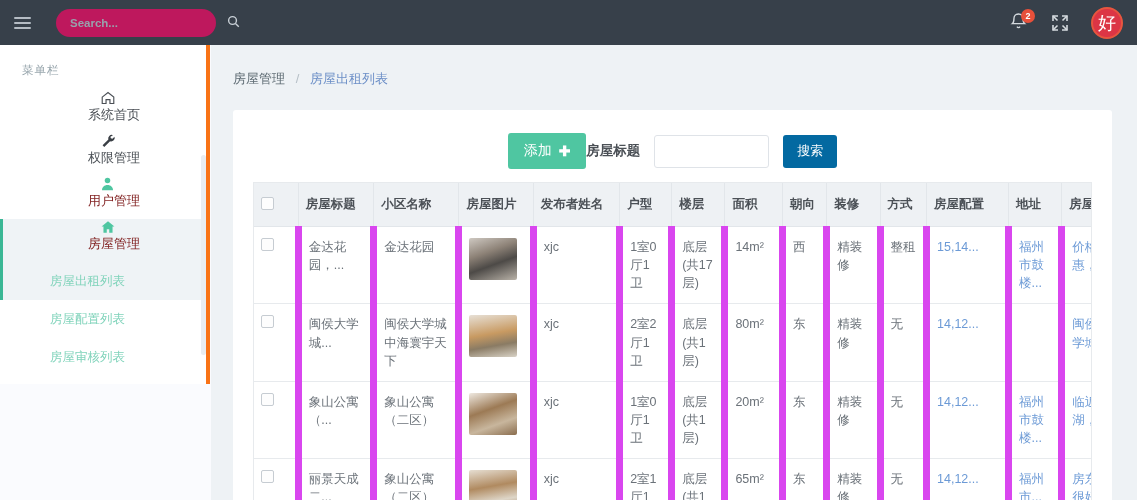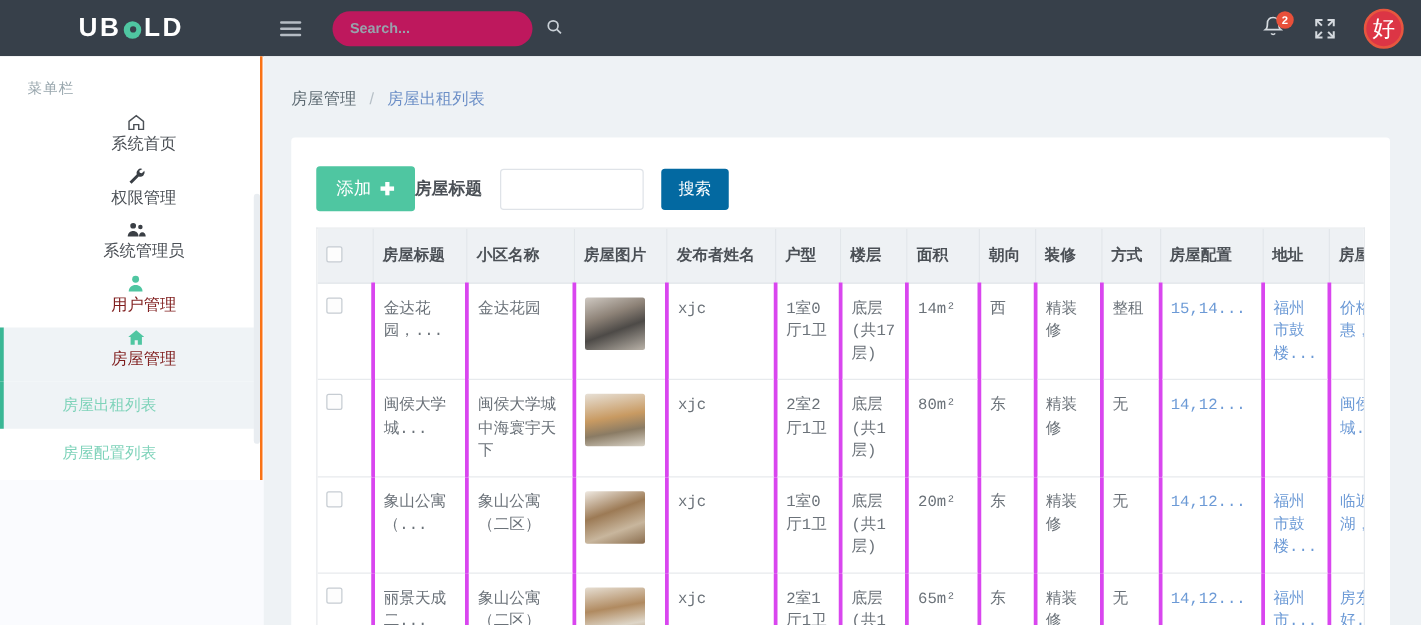--- a/index.html
+++ b/index.html
@@ -81,21 +81,21 @@
     display: flex; align-items: center; justify-content: center;
     font-size: 18px; cursor: pointer;
     border: 2px solid #e7563f;
   }
 
   
   .sidebar {
     position: absolute; top: 45px; left: 0;
     width: 210px; height: 339px;
     background: #ffffff;
-    border-right: 2px solid #f97316;
+    border-right: 4px solid #f97316;
     overflow: hidden;
   }
   .sidebar-title {
     color: #98a6ad; font-size: 11.5px;
     padding: 18px 0 12px 22px; letter-spacing: 1px;
   }
   .menu-item {
     display: flex; align-items: center;
     height: 43px; padding-left: 22px;
     color: #4b5056; font-size: 13px;
@@ -143,21 +143,21 @@
 
   .card {
     margin: 22px 25px 0 22px;
     background: #ffffff;
     border-radius: 3px;
     min-height: 400px;
     position: relative;
     padding: 18px 20px 0 20px;
   }
   .card-toolbar {
-    display: flex; align-items: center; justify-content: flex-start;
+    display: flex; align-items: center; justify-content: center;
     height: 46px;
   }
   .btn-add {
     background: #4fc6a1; color: #fff; border: none;
     border-radius: 3px; height: 36px; padding: 0 16px;
     font-size: 14px; cursor: pointer;
     display: inline-flex; align-items: center; gap: 7px;
     font-family: "Liberation Sans", sans-serif;
   }
   .btn-add .plus { font-size: 14px; font-weight: bold; }
@@ -196,27 +196,26 @@
     font-weight: bold;
     font-size: 12.5px;
     text-align: left;
     padding: 13px 7px;
     border-right: 1px solid #e2e6ea;
     border-bottom: 1px solid #e2e6ea;
     white-space: nowrap;
   }
   table.dt tbody td {
     padding: 11px 7px;
-    border-right: 3px solid #d946ef;
+    border-right: 7px solid #d946ef;
     border-bottom: 1px solid #e7eaed;
     color: #6b7279;
     vertical-align: top;
     word-break: break-all;
     line-height: 1.45;
-    font-family: Liberation Mono, monospace;
   }
   table.dt td.link, table.dt td.link a { color: #6c9ad6; }
   .cb {
     width: 13px; height: 13px;
     border: 1px solid #c6ccd2; border-radius: 2px;
     background: #fdfdfd; display: inline-block;
     cursor: pointer;
   }
   .thumb {
     width: 48px; height: 42px; border-radius: 2px;
@@ -240,27 +239,20 @@
   .col-cfg   { width: 74px; }
   .col-addr  { width: 48px; }
   .col-desc  { width: 62px; }
 </style>
 </head>
 <body>
 
 <div class="app">
 
   <div class="topbar">
-    <div class="logo-box">
-      <div class="logo">
-        <span>UB</span>
-        <span class="o-dot"></span>
-        <span>LD</span>
-      </div>
-    </div>
 
     <div class="hamburger">
       <span></span>
       <span></span>
       <span></span>
     </div>
 
     <div class="searchbox">
       <input type="text" placeholder="Search..." style="">
       <span class="search-ico">
@@ -313,31 +305,20 @@
 
     <div class="menu-item">
       <span class="mi-ico">
         <svg width="16" height="16" viewBox="0 0 18 18" fill="#3a3f45">
           <path d="M14.6 2.4a4 4 0 0 0-5.2 5l-6.5 6.5 1.9 1.9 6.5-6.5a4 4 0 0 0 5-5.2l-2.3 2.3-1.8-.5-.5-1.8z"></path>
         </svg>
       </span>
       <span>权限管理</span>
     </div>
 
-    <div class="menu-item">
-      <span class="mi-ico">
-        <svg width="17" height="16" viewBox="0 0 20 18" fill="#3a3f45">
-          <circle cx="6.5" cy="5" r="2.7"></circle>
-            <circle cx="13.3" cy="6.2" r="2.1"></circle>
-          <path d="M1.4 15c0-3 2.3-5 5.1-5s5.1 2 5.1 5z"></path>
-          <path d="M12 15c0-2.2 1.2-3.8 3.2-3.8 1.9 0 3.1 1.6 3.1 3.8z"></path>
-        </svg>
-      </span>
-      <span>系统管理员</span>
-    </div>
 
     <div class="menu-item teal">
       <span class="mi-ico">
         <svg width="15" height="16" viewBox="0 0 16 18" fill="#4fc6a1">
           <circle cx="8" cy="5" r="3.1"></circle>
             <path d="M1.8 16c0-3.4 2.7-5.8 6.2-5.8s6.2 2.4 6.2 5.8z"></path>
         </svg>
       </span>
       <span>用户管理</span>
     </div>

